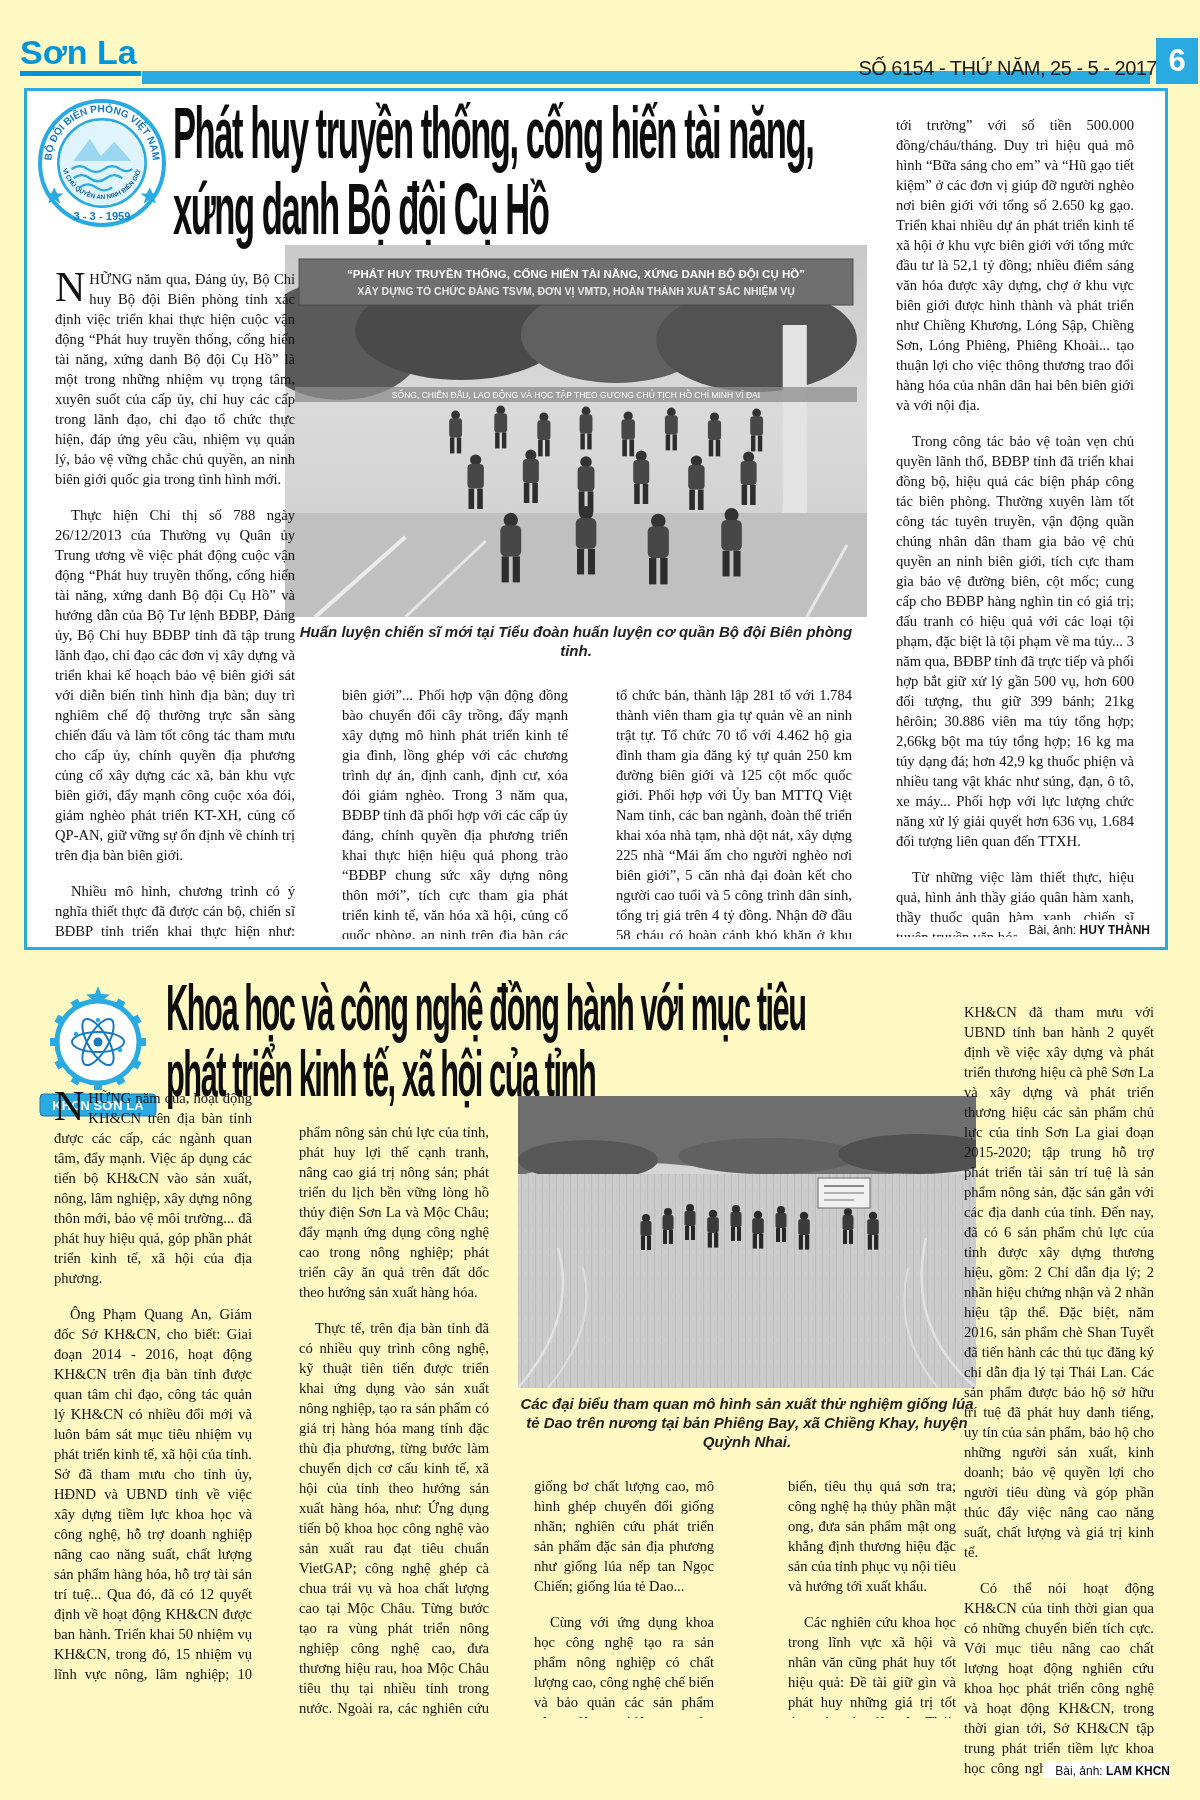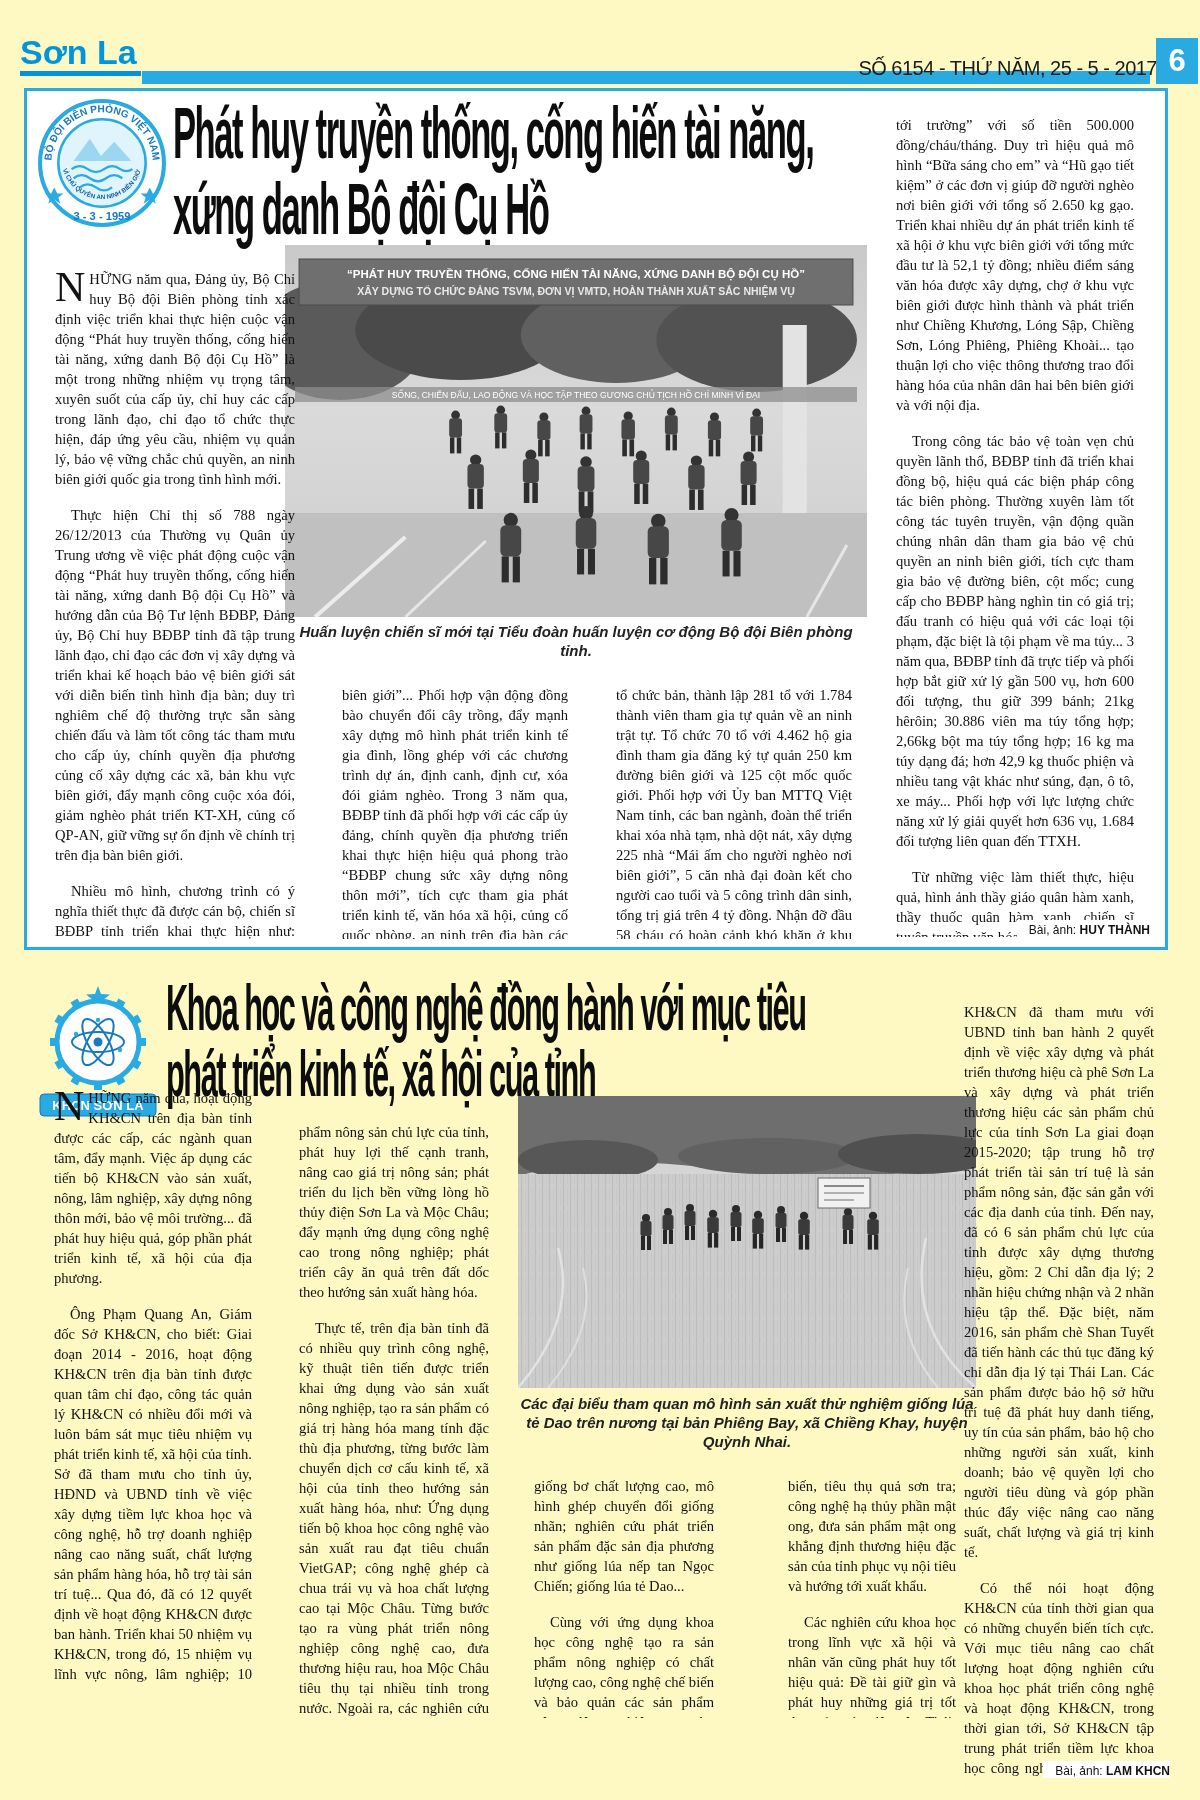--- a/index.html
+++ b/index.html
@@ -119,21 +119,21 @@
           <use href="#sold" transform="translate(300,217) scale(1.05)"></use>
             <use href="#sold" transform="translate(355,211) scale(1)"></use>
           <use href="#sold" transform="translate(410,216) scale(1.02)"></use>
             <use href="#sold" transform="translate(462,212) scale(1)"></use>
           <use href="#sold" transform="translate(225,275) scale(1.3)"></use>
             <use href="#sold" transform="translate(300,268) scale(1.28)"></use>
           <use href="#sold" transform="translate(372,276) scale(1.32)"></use>
             <use href="#sold" transform="translate(445,270) scale(1.28)"></use>
         </g>
       </svg>
-      <div class="cap cap1" style="margin-top:5px;">Huấn luyện chiến sĩ mới tại Tiểu đoàn huấn luyện cơ động Bộ đội Biên phòng tỉnh.</div>
+      <div class="cap cap1" style="margin-top:5px;">Huấn luyện chiến sĩ mới tại Tiểu đoàn huấn luyện cơ quần Bộ đội Biên phòng tỉnh.</div>
     </div>
 
     <div class="col" style="left:12px;top:162px;width:272px;height:686px;">
       <p class="dc">NHỮNG năm qua, Đảng ủy, Bộ Chỉ huy Bộ đội Biên phòng tỉnh xác định việc triển khai thực hiện cuộc vận động “Phát huy truyền thống, cống hiến tài năng, xứng danh Bộ đội Cụ Hồ” là một trong những nhiệm vụ trọng tâm, xuyên suốt của cấp ủy, chỉ huy các cấp trong lãnh đạo, chỉ đạo tổ chức thực hiện, đáp ứng yêu cầu, nhiệm vụ quản lý, bảo vệ vững chắc chủ quyền, an ninh biên giới quốc gia trong tình hình mới.</p>
       <p>Thực hiện Chỉ thị số 788 ngày 26/12/2013 của Thường vụ Quân ủy Trung ương về việc phát động cuộc vận động “Phát huy truyền thống, cống hiến tài năng, xứng danh Bộ đội Cụ Hồ” và hướng dẫn của Bộ Tư lệnh BĐBP, Đảng ủy, Bộ Chỉ huy BĐBP tỉnh đã tập trung lãnh đạo, chỉ đạo các đơn vị xây dựng và triển khai kế hoạch bảo vệ biên giới sát với diễn biến tình hình địa bàn; duy trì nghiêm chế độ thường trực sẵn sàng chiến đấu và làm tốt công tác tham mưu cho cấp ủy, chính quyền địa phương củng cố xây dựng các xã, bản khu vực biên giới, đẩy mạnh công cuộc xóa đói, giảm nghèo phát triển KT-XH, củng cố QP-AN, giữ vững sự ổn định về chính trị trên địa bàn biên giới.</p>
       <p>Nhiều mô hình, chương trình có ý nghĩa thiết thực đã được cán bộ, chiến sĩ BĐBP tỉnh triển khai thực hiện như: “Thầy giáo quân hàm xanh”, “Thầy thuốc quân hàm xanh”, “Cán bộ tăng cường xã mang quân hàm xanh”, “Mái ấm cho người nghèo nơi biên giới”; “Mái ấm chiến sĩ nơi biên giới”; “Chương trình bò giống cho người nghèo nơi</p>
     </div>
     <div class="col" style="left:299px;top:578px;width:258px;height:270px;">
       <p class="cont">biên giới”... Phối hợp vận động đồng bào chuyển đổi cây trồng, đẩy mạnh xây dựng mô hình phát triển kinh tế gia đình, lồng ghép với các chương trình dự án, định canh, định cư, xóa đói giảm nghèo. Trong 3 năm qua, BĐBP tỉnh đã phối hợp với các cấp ủy đảng, chính quyền địa phương triển khai thực hiện hiệu quả phong trào “BĐBP chung sức xây dựng nông thôn mới”, tích cực tham gia phát triển kinh tế, văn hóa xã hội, củng cố quốc phòng, an ninh trên địa bàn các xã biên giới; giúp nhân dân xóa đói, giảm nghèo. Tham mưu cho các xã thành lập mới nhiều chi bộ bản; kết nạp 139 đảng viên mới; kiện toàn 12</p>
     </div>

